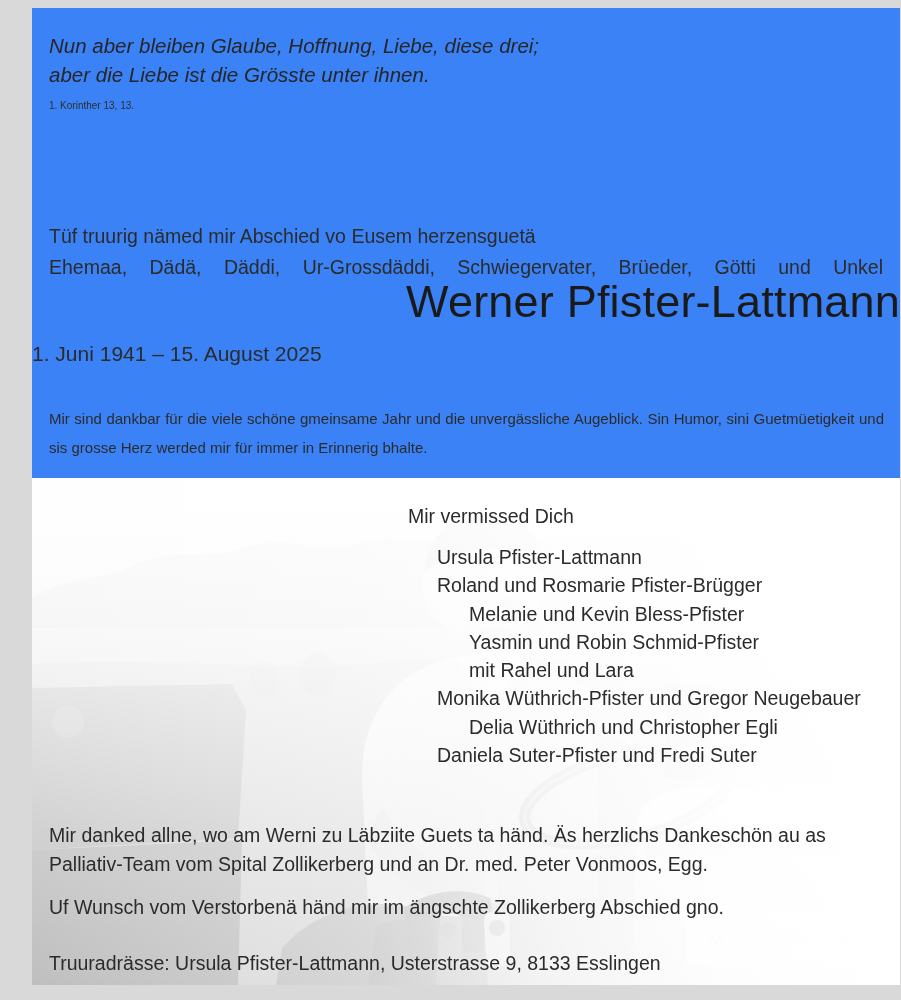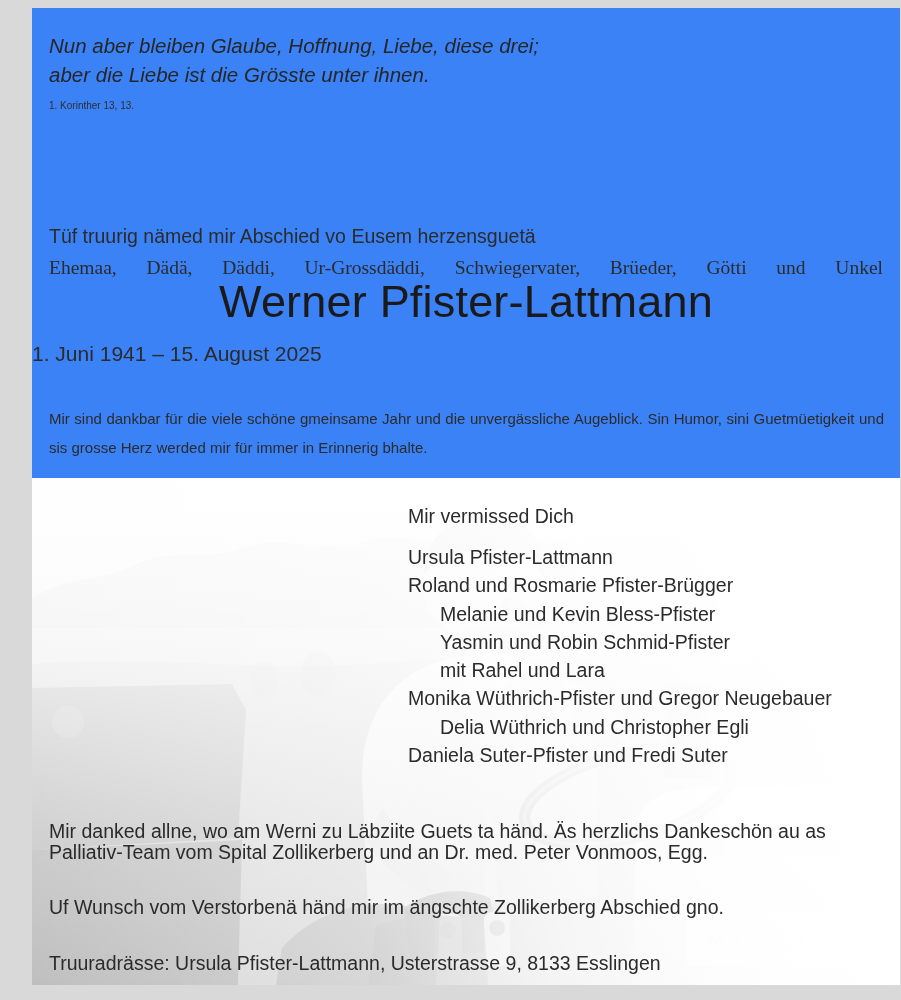--- a/index.html
+++ b/index.html
@@ -90,29 +90,28 @@
     width: 834px;
     font-size: 19.5px;
     line-height: 31px;
     margin-top: 29px;
   }
   .intro .l1 { display: block; }
   .intro .l2 {
     display: block;
     text-align: justify;
     text-align-last: justify;
-    font-family: Liberation Serif, serif;
   }
 
   .deceased-name {
     position: absolute;
     left: 0;
     right: 0;
     top: 268px;
-    text-align: center;
+    text-align: right;
     font-size: 45px;
     font-weight: 400;
     letter-spacing: 0.2px;
     color: #1a1a1a;
   }
   .deceased-dates {
     position: absolute;
     left: 0;
     right: 0;
     top: 334px;
@@ -139,30 +138,30 @@
     font-size: 19.5px;
   }
   .mourners {
     position: absolute;
     left: 376px;
     top: 535px;
     font-size: 19.5px;
     line-height: 28.3px;
     white-space: nowrap;
   }
-  .mourners .m-line { display: block; }
+  .mourners .m-line { display: block; margin-left: 29px; }
   .mourners .m-line.indent { padding-left: 32px; }
 
   .thanks {
     position: absolute;
     left: 17px;
     top: 813px;
     width: 835px;
     font-size: 19.5px;
-    line-height: 21px;
+    line-height: 29px;
   }
   .wish {
     position: absolute;
     left: 17px;
     top: 888px;
     width: 835px;
     font-size: 19.5px;
   }
   .address {
     position: absolute;

